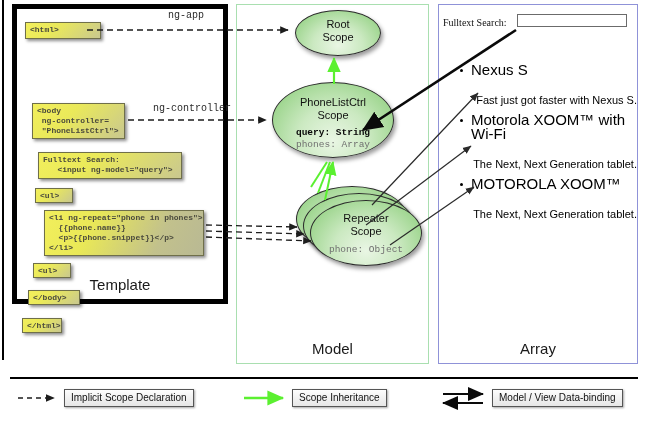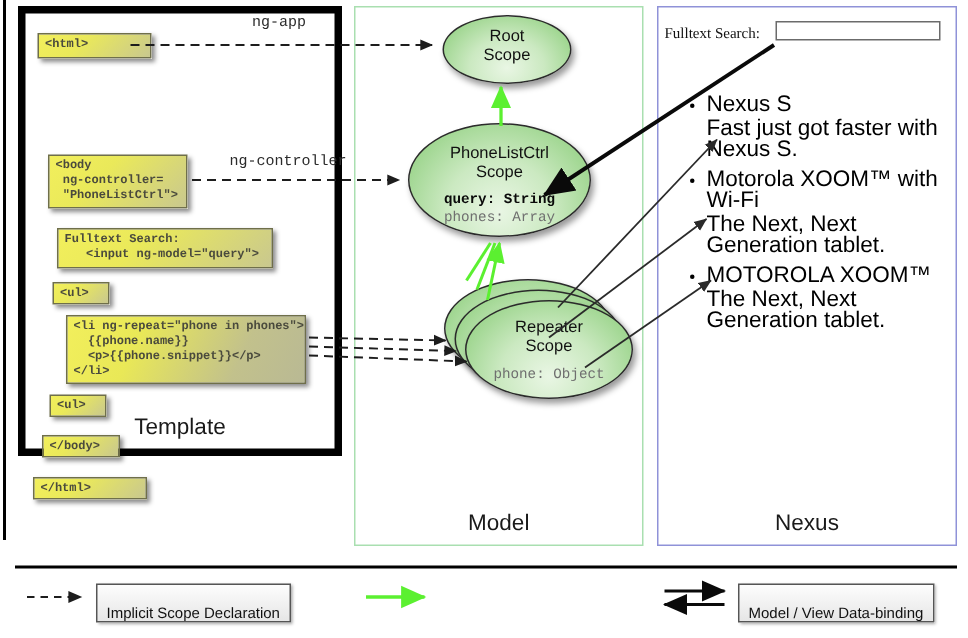--- a/index.html
+++ b/index.html
@@ -64,30 +64,30 @@
   .vs-label{position:absolute;left:4px;top:12px;font-size:10px;font-family:"Liberation Serif", serif;color:#111;}
   .vs-input{position:absolute;left:78px;top:9px;width:110px;height:13px;
     border:1px solid #6b6b6b;background:#fff;box-sizing:border-box;}
   .phone-list{position:absolute;left:18px;top:58px;width:180px;margin:0;padding:0;list-style:none;}
   .phone-item{position:relative;margin:0 0 3px 0;}
   .phone-name{font-size:15px;line-height:14px;position:relative;padding-left:14px;}
   .phone-name:before{
     content:"";position:absolute;left:3px;top:6px;width:3px;height:3px;
     background:#000;border-radius:50%;
   }
-  .phone-snippet{font-size:15px;line-height:14px;padding-left:14px;margin-top:2px;margin-bottom:6px;}
+  .phone-snippet{font-size:11px;line-height:14px;padding-left:14px;margin-top:16px;margin-bottom:6px;text-align:right;}
 
   
   .legend-rule{position:absolute;left:10px;top:377px;width:628px;height:2px;background:#000;}
   .legend-box{
     position:absolute;box-sizing:border-box;border:1px solid #555;
     background:linear-gradient(#fdfdfd,#e6e6e6);
     box-shadow:1px 1px 2px rgba(0,0,0,.35);
     font-size:10px;line-height:16px;color:#111;
-    padding:12px 6px;height:18px;white-space:nowrap;
+    padding:0 6px;height:18px;white-space:nowrap;
     font-family:"Liberation Sans", sans-serif;
   }
 
   svg.overlay{position:absolute;left:0;top:0;width:645px;height:425px;pointer-events:none;}
 </style>
 </head>
 <body>
 
 <div id="stage">
 
@@ -110,21 +110,21 @@
 
   <div class="codebox wide" style="left:44px;top:210px;width:160px;height:46px;">&lt;li ng-repeat="phone in phones"&gt;
   {{phone.name}}
   &lt;p&gt;{{phone.snippet}}&lt;/p&gt;
 &lt;/li&gt;</div>
 
   <div class="codebox" style="left:33px;top:263px;width:38px;height:15px;">&lt;ul&gt;</div>
 
   <div class="codebox" style="left:28px;top:290px;width:52px;height:15px;">&lt;/body&gt;</div>
 
-  <div class="codebox" style="left:22px;top:318px;width:76px;height:15px;">&lt;/html&gt;</div>
+  <div class="codebox" style="left:22px;top:318px;width:40px;height:15px;">&lt;/html&gt;</div>
 
   <div class="conn-label" style="left:168px;top:10px;">ng-app</div>
   <div class="conn-label" style="left:153px;top:103px;">ng-controller</div>
   <div class="conn-label" style="left:236px;top:213px;">ng-repeat</div>
 
   <div class="panel panel-model">
     <div class="panel-label">Model</div>
   </div>
 
   <div class="scope" style="left:295px;top:10px;width:84px;height:44px;">
@@ -163,21 +163,21 @@
       </li>
       <li class="phone-item">
         <div class="phone-name">Motorola XOOM™  with Wi-Fi</div>
         <div class="phone-snippet">The Next, Next Generation tablet.</div>
       </li>
       <li class="phone-item">
         <div class="phone-name">MOTOROLA XOOM™</div>
         <div class="phone-snippet">The Next, Next Generation tablet.</div>
       </li>
     </ul>
-    <div class="panel-label">Nexus</div>
+    <div class="panel-label">Array</div>
   </div>
 
   <svg class="overlay" viewBox="0 0 645 425">
     <defs>
       <marker id="ah-dash" markerWidth="7" markerHeight="7" refX="6" refY="3.2" orient="auto">
         <path d="M0,0.4 L6.6,3.2 L0,6 z" fill="#1d1d1d"></path>
       </marker>
       <marker id="ah-green" markerWidth="8" markerHeight="8" refX="6.5" refY="3.4" orient="auto">
         <path d="M0,0.3 L7,3.4 L0,6.5 z" fill="#5bf030"></path>
       </marker>
@@ -233,15 +233,16 @@
 
     <path d="M18,398 L54,398" stroke="#1d1d1d" stroke-width="1.4" fill="none" stroke-dasharray="5,4" marker-end="url(#ah-dash)"></path>
 
     <path d="M244,398 L283,398" stroke="#5bf030" stroke-width="2.4" fill="none" marker-end="url(#ah-green)"></path>
 
     <path d="M443,394 L483,394" stroke="#0a0a0a" stroke-width="2" fill="none" marker-end="url(#ah-thick)"></path>
     <path d="M483,403 L443,403" stroke="#0a0a0a" stroke-width="2" fill="none" marker-end="url(#ah-thick)"></path>
   </svg>
 
   <div class="legend-box" style="left:64px;top:389px;">Implicit Scope Declaration</div>
+  <div class="legend-box" style="left:292px;top:389px;">Scope Inheritance</div>
   <div class="legend-box" style="left:492px;top:389px;">Model / View Data-binding</div>
 
 </div>
 
 </body></html>

